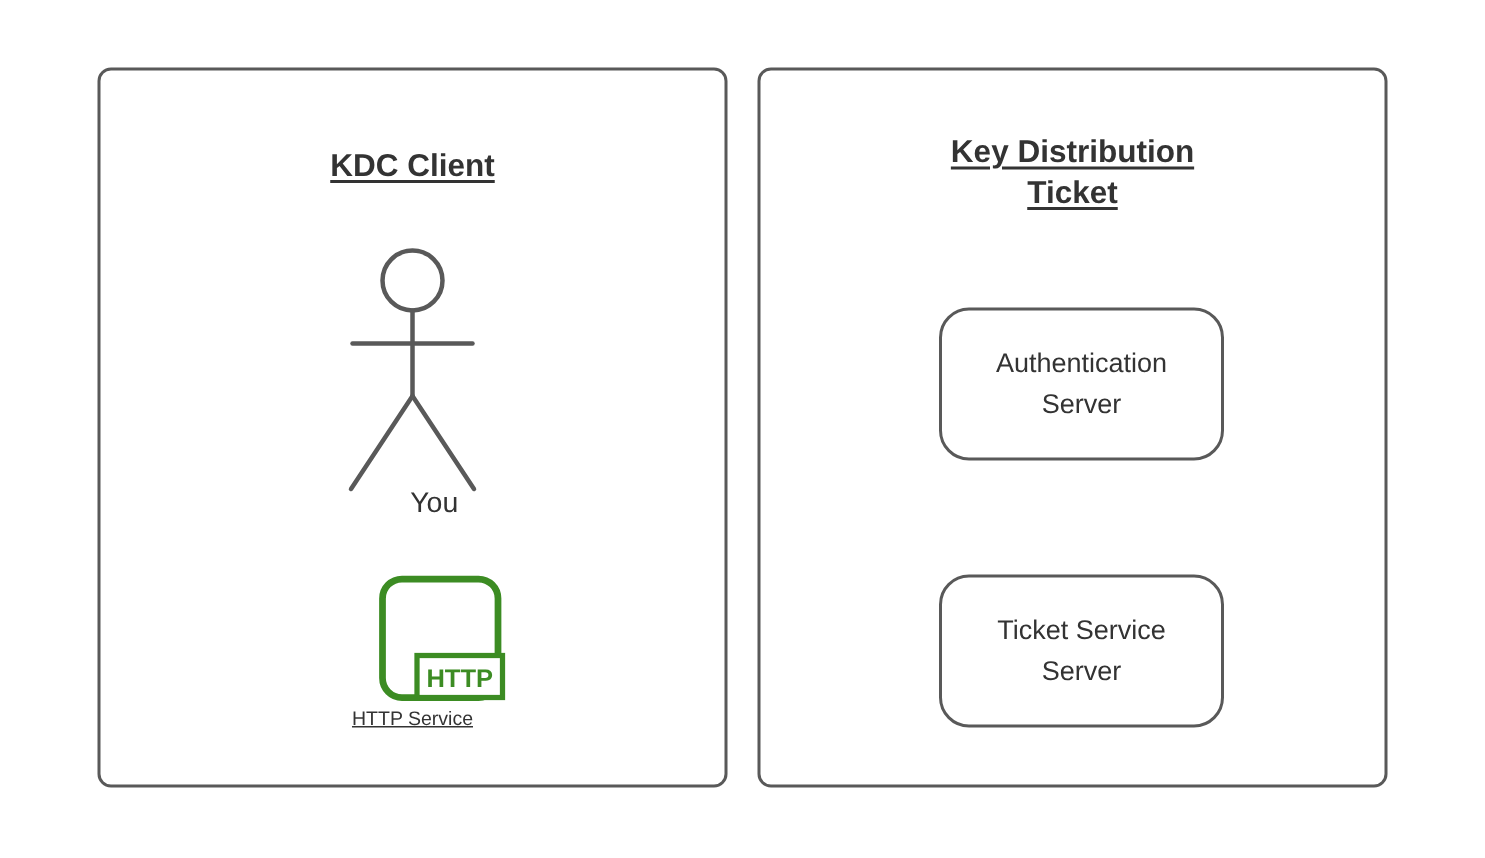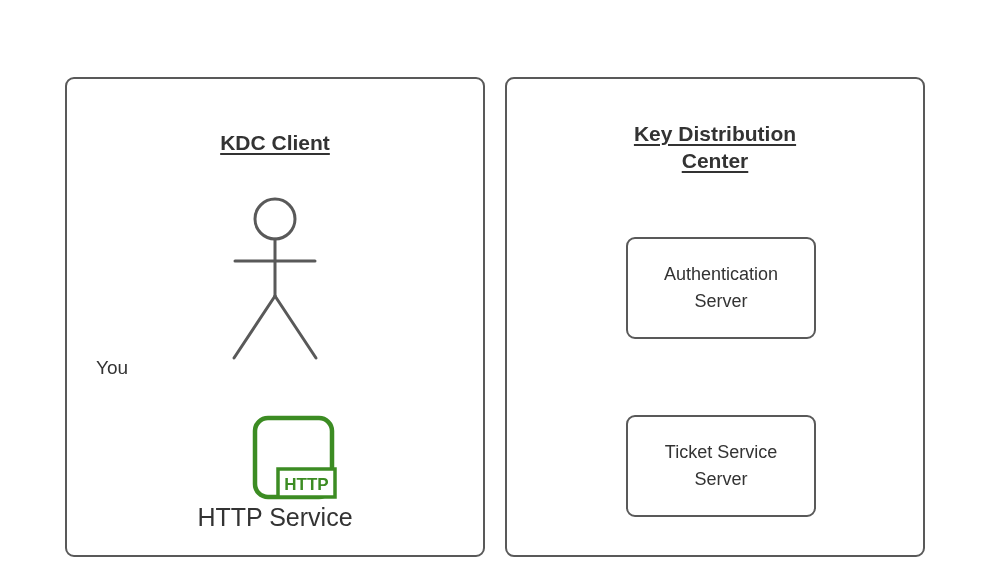--- a/index.html
+++ b/index.html
@@ -18,21 +18,20 @@
   }
   .panel {
     position: absolute;
     top: 45px;
     width: 420px;
     height: 480px;
     box-sizing: border-box;
     border: 2px solid #595959;
     border-radius: 9px;
     background: #ffffff;
-    margin-top: 32px;
   }
   .panel.left  { left: 65px; }
   .panel.right { left: 505px; }
 
   .panel-title {
     position: absolute;
     left: 0; right: 0;
     text-align: center;
     font-size: 21px;
     font-weight: bold;
@@ -56,52 +55,53 @@
     top: 117px;
     left: 50%;
     transform: translateX(-50%);
     width: 92px;
     height: 166px;
   }
   .actor-label {
     position: absolute;
     top: 278px;
     left: 0; right: 0;
-    text-align: left;
+    text-align: center;
     font-size: 19px;
     color: #333333;
     padding-left: 29px;
   }
 
   .service-icon-wrap {
     position: absolute;
     top: 336px;
     left: 50%;
     transform: translateX(-50%);
     width: 86px;
     height: 86px;
     padding-left: 40px;
   }
   .service-label {
     position: absolute;
     top: 424px;
     left: 0; right: 0;
     text-align: center;
-    font-size: 25px;
+    font-size: 13px;
     color: #333333;
+    text-decoration: underline;
   }
 
   .node {
     position: absolute;
     left: 119px;
     width: 190px;
     height: 102px;
     box-sizing: border-box;
     border: 2px solid #595959;
-    border-radius: 9px;
+    border-radius: 20px;
     background: #ffffff;
     display: flex;
     align-items: center;
     justify-content: center;
   }
   .node.auth { top: 158px; }
   .node.tgs  { top: 336px; }
   .node-label {
     width: 160px;
     text-align: center;
@@ -137,21 +137,21 @@
         <rect x="3" y="3" width="77" height="79" rx="13" fill="none" stroke="#3c8c23" stroke-width="4.5"></rect>
         <rect x="26" y="54" width="57" height="28" fill="#ffffff" stroke="#3c8c23" stroke-width="3.5"></rect>
         <text x="54.5" y="75" text-anchor="middle" font-family="Liberation Sans, DejaVu Sans, sans-serif" font-size="17" font-weight="bold" fill="#3c8c23">HTTP</text>
       </svg>
     </div>
 
     <div class="service-label">HTTP Service</div>
   </div>
 
   <div class="panel right">
-    <div class="panel-title">Key Distribution Center</div>
+    <div class="panel-title">Key Distribution Ticket</div>
 
     <div class="node auth">
       <div class="node-label">Authentication Server</div>
     </div>
 
     <div class="node tgs">
       <div class="node-label">Ticket Service Server</div>
     </div>
   </div>
 

